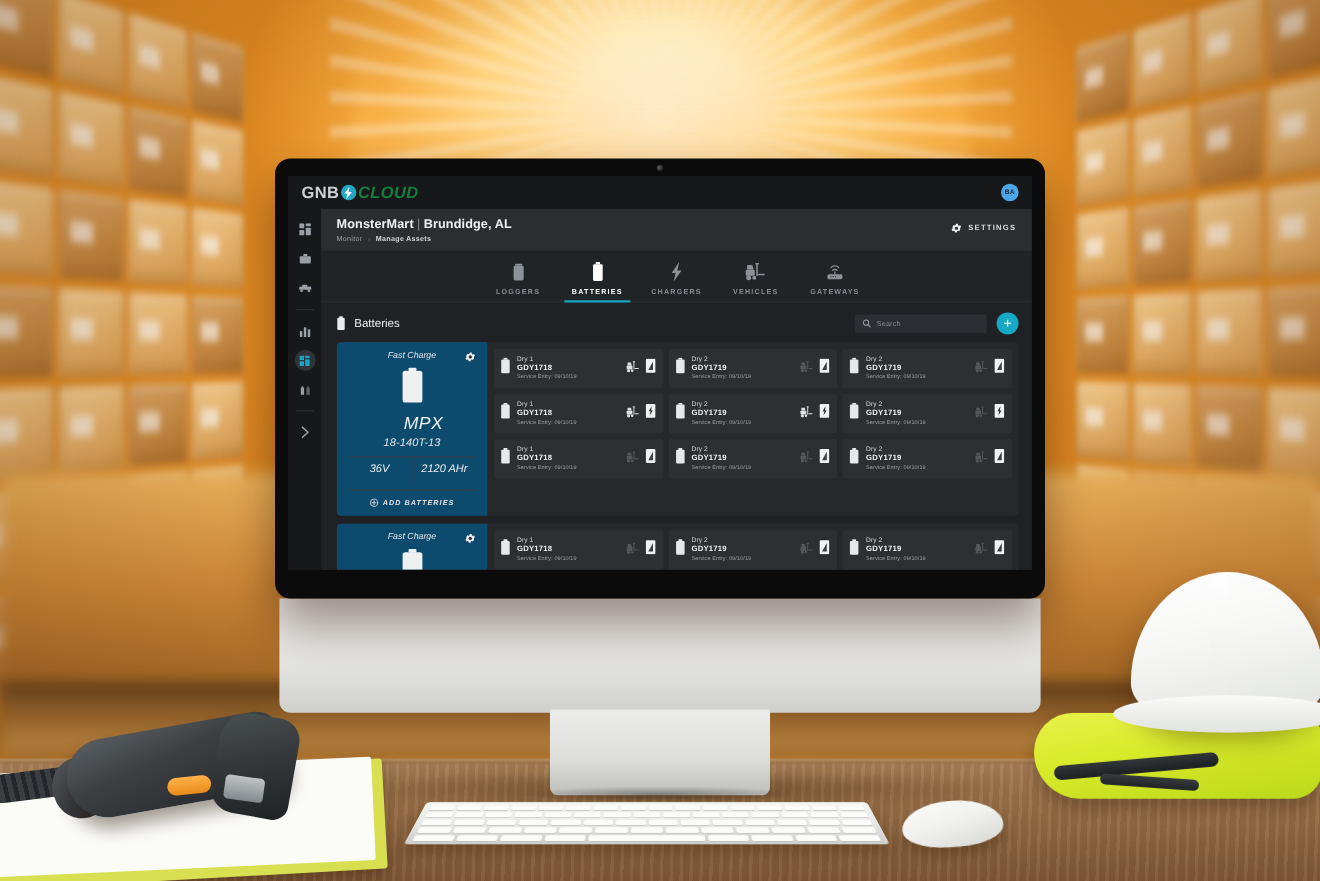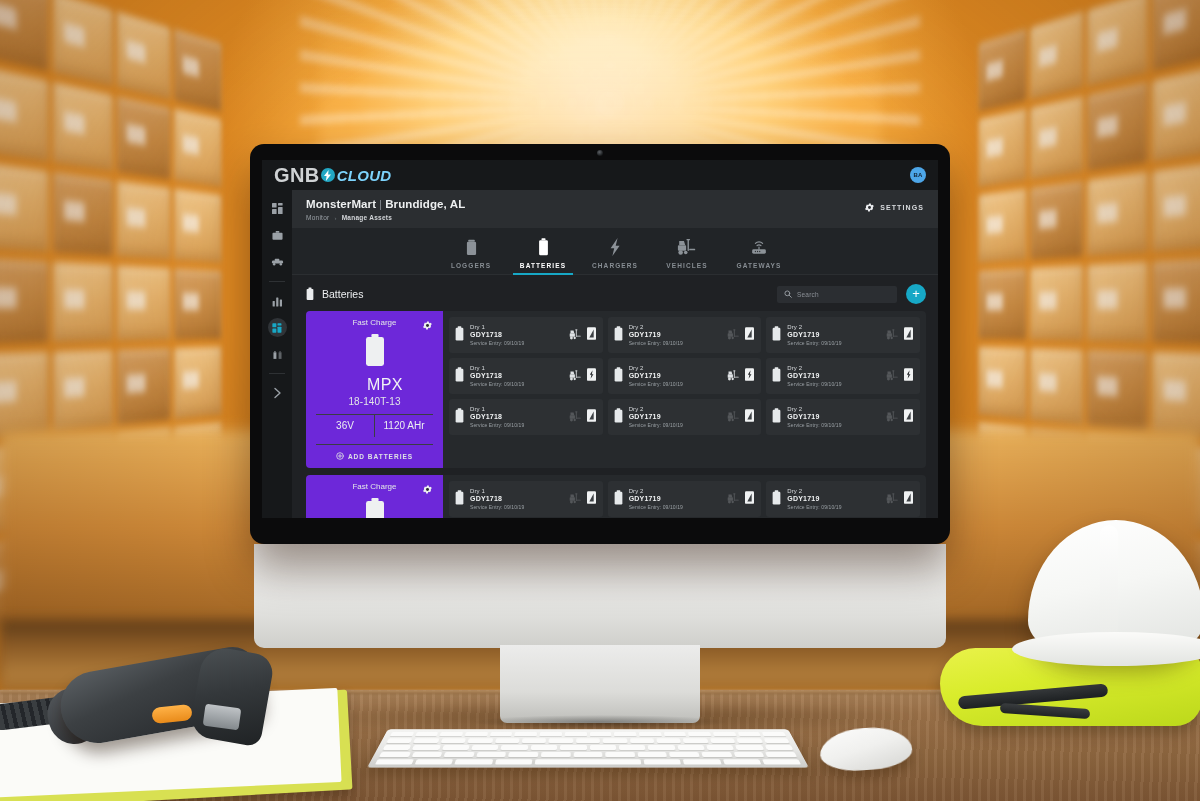--- a/index.html
+++ b/index.html
@@ -124,28 +124,28 @@
     background: radial-gradient(ellipse at center, rgba(40,20,0,.38), rgba(0,0,0,0) 72%);
     filter: blur(5px);
   }
 
   
   .topbar {
     height:30px; background:#16181a; display:flex; align-items:center;
     justify-content:space-between; padding:0 12px; flex:0 0 auto;
   }
   .logo { display:flex; align-items:center; gap:1px; }
-  .logo-gnb { font-size:20px; font-weight:700; color:#cfd2d4; letter-spacing:.4px; }
+  .logo-gnb { font-size:15px; font-weight:700; color:#cfd2d4; letter-spacing:.4px; }
   .logo-mark {
     width:14px; height:14px; border-radius:50%;
     background:#22a7c4; position:relative; margin:0 1px 0 0;
     display:inline-flex; align-items:center; justify-content:center;
   }
   .logo-mark svg { display:block; }
-  .logo-cloud { font-size:15px; font-style:italic; font-weight:600; color:#7dd3fc; letter-spacing:.3px; }
+  .logo-cloud { font-size:15px; font-style:italic; font-weight:600; color:#15803d; letter-spacing:.3px; }
   .avatar {
     width:16px; height:16px; border-radius:50%; background:#4da6e8;
     color:#123; font-size:6px; font-weight:700; letter-spacing:.2px;
     display:flex; align-items:center; justify-content:center;
   }
 
   .body-wrap { flex:1; display:flex; min-height:0;border-radius:21px; }
 
   
   .sidebar {
@@ -195,22 +195,22 @@
     display:flex; align-items:center; justify-content:center;
     color:#fff; font-size:13px; line-height:1; font-weight:300; padding-bottom:2px;
   }
 
   .scroll-area { flex:1; overflow:hidden; padding:0 12px 0 14px; }
 
   .group {
     display:flex; background:#26292c; border-radius:4px; margin-bottom:7px; overflow:hidden;
   }
   .group-left {
-    width:137px; flex:0 0 137px; background:#6d28d9;
-    padding:7px 10px 8px; display:flex; flex-direction:column; align-items:center;
+    width:137px; flex:0 0 137px; background:#0c4a6e;
+    padding:7px 10px 8px; display:flex; flex-direction:column; align-items:center;font-style:italic;
   }
   .gl-top { width:100%; display:flex; align-items:center; justify-content:center; position:relative; }
   .gl-fast { font-size:8px; color:#e3e6e8; font-weight:500; }
   .gl-gear { position:absolute; right:0; top:-1px; }
   .gl-batt { margin:7px 0 5px; }
   .gl-model { font-size:16px; color:#f1f3f4; font-weight:400; letter-spacing:.4px;margin-left:21px; }
   .gl-part { font-size:10px; color:#e2e5e7; margin-top:2px; letter-spacing:.1px; }
   .gl-rule { width:100%; height:1px; background:#3a3e42; margin:7px 0 0; }
   .gl-specs { display:flex; width:100%; }
   .gl-spec { flex:1; text-align:center; font-size:10px; color:#eceef0; padding:5px 0 6px; }
@@ -632,21 +632,21 @@
     </div>
     <div class="gl-batt"><svg width="22" height="33" viewBox="0 0 22 33">
                       <rect x="7.4" y="0" width="7.2" height="3.4" rx="1.1" fill="#eef0f1"></rect>
                       <rect x="2" y="3" width="18" height="29" rx="2.4" fill="#eef0f1"></rect>
                     </svg></div>
     <div class="gl-model">MPX</div>
     <div class="gl-part">18-140T-13</div>
     <div class="gl-rule"></div>
     <div class="gl-specs">
       <div class="gl-spec">36V</div>
-      <div class="gl-spec">1120 AHr</div>
+      <div class="gl-spec">2120 AHr</div>
     </div>
     <div class="gl-rule"></div>
     <div class="gl-add">
       <svg width="8" height="8" viewBox="0 0 12 12" fill="none" stroke="#dfe2e5" stroke-width="1.2" stroke-linecap="round">
         <circle cx="6" cy="6" r="5"></circle>
                       <line x1="6" y1="3.4" x2="6" y2="8.6"></line>
                       <line x1="3.4" y1="6" x2="8.6" y2="6"></line>
                     </svg>
       <span class="gl-add-label">ADD BATTERIES</span>
     </div>

